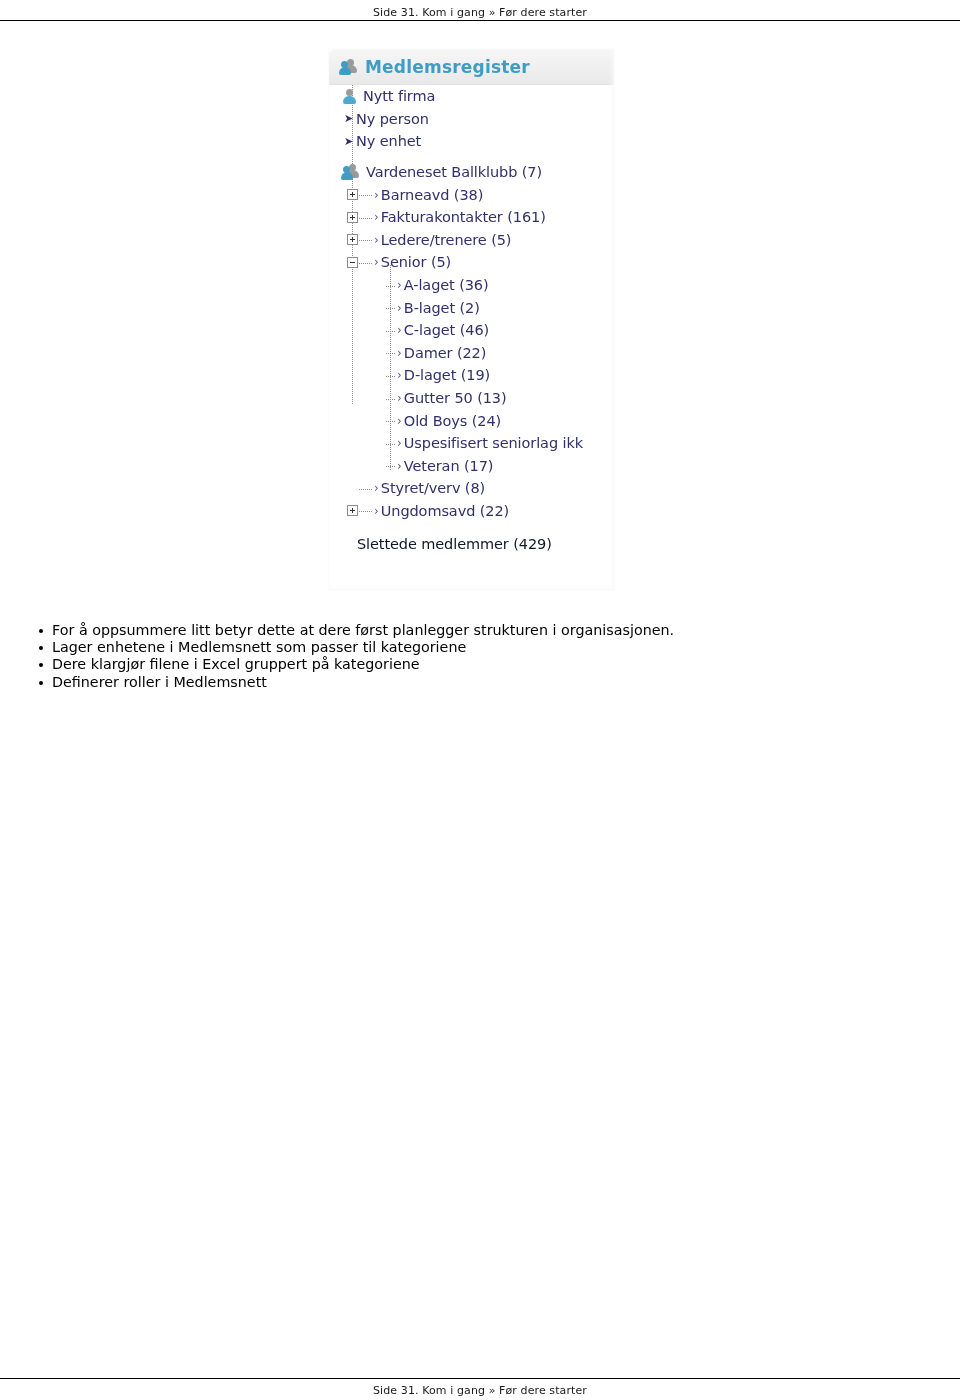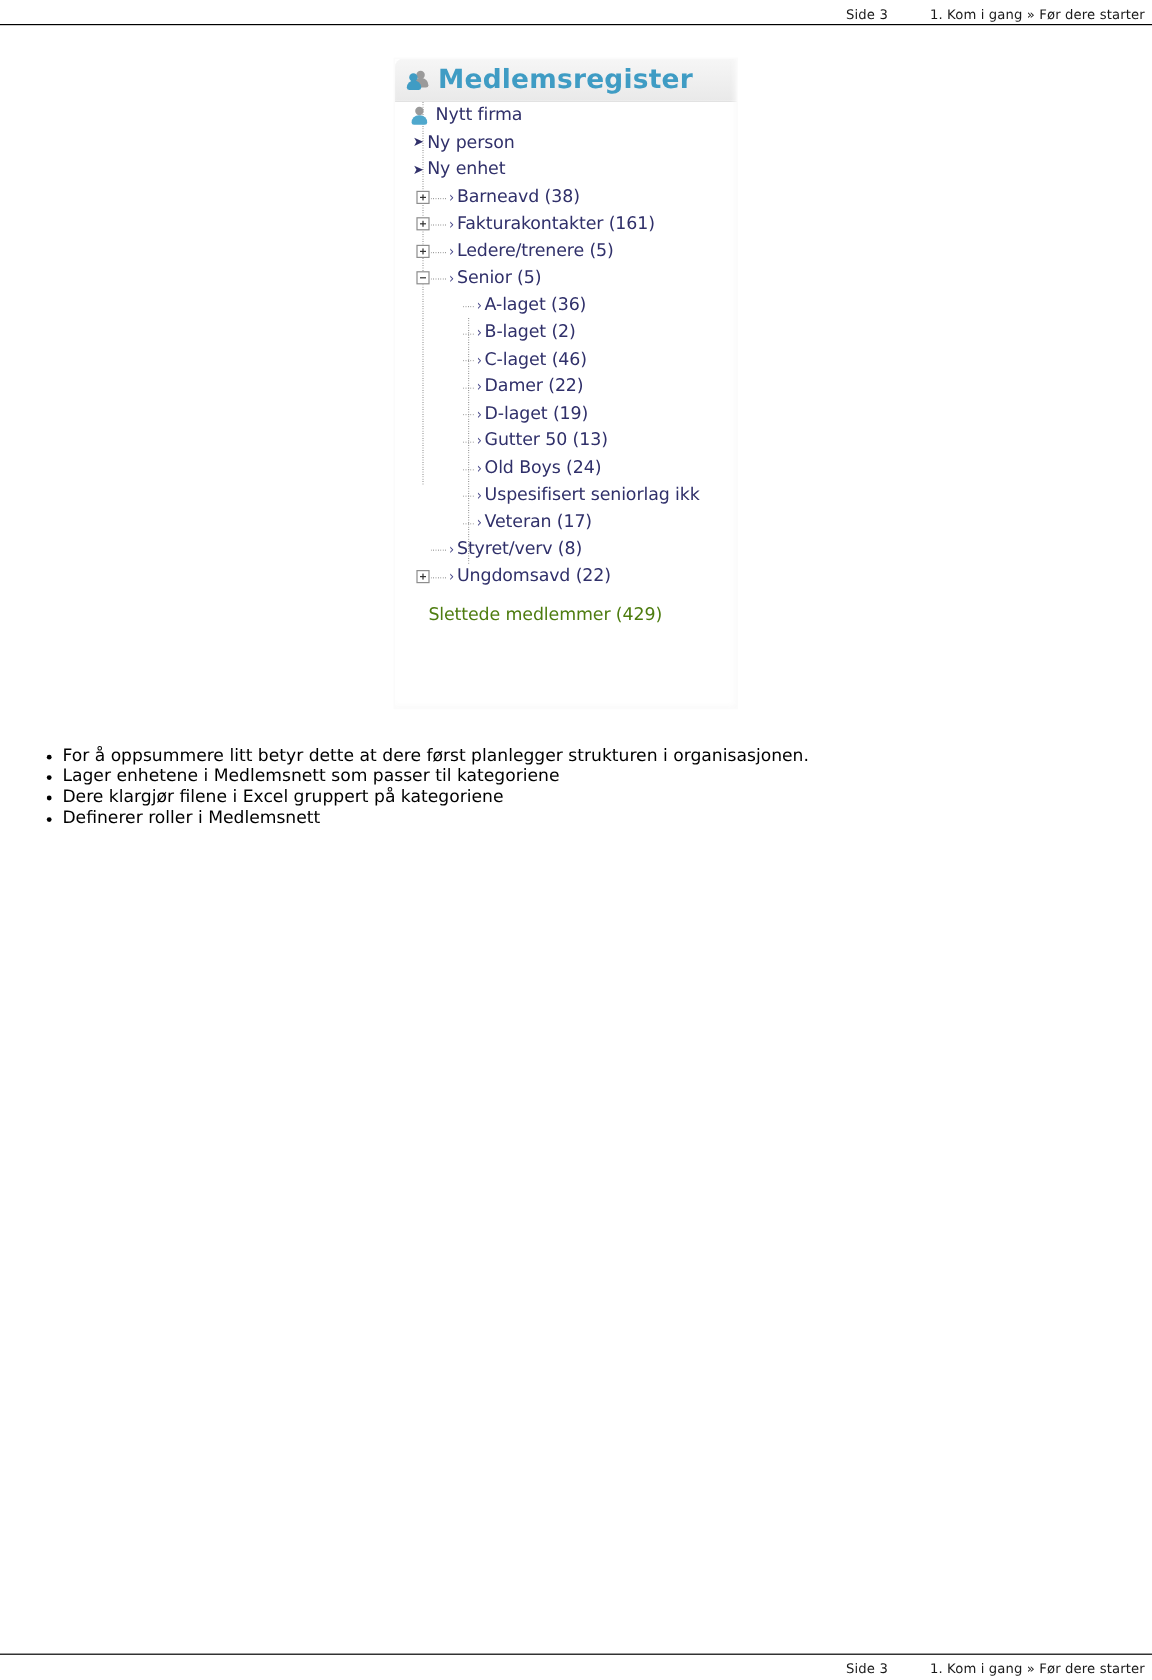--- a/index.html
+++ b/index.html
@@ -17,25 +17,24 @@
   }
 
   
   .page-edge {
     position: absolute;
     left: 0;
     width: 960px;
     height: 20px;
     display: flex;
     align-items: center;
-    justify-content: flex-end;
+    justify-content: center;
     font-size: 11px;
     color: #1a1a1a;
     font-family: "DejaVu Sans", "Liberation Sans", sans-serif;
-    gap: 35px;
   }
   .page-edge .left  { padding-left: 6px; letter-spacing: 0.1px; }
   .page-edge .right { padding-right: 6px; letter-spacing: 0.1px; }
 
   #page-header { top: 2px; }
   #page-header-rule {
     position: absolute;
     left: 0; top: 20px;
     width: 960px; height: 1px;
     background: #000000;
@@ -76,21 +75,21 @@
     background: linear-gradient(to bottom, #f6f6f6 0%, #efefef 55%, #e9e9e9 100%);
     border-top-left-radius: 7px;
     border-top-right-radius: 2px;
     border-bottom: 1px solid #e2e2e2;
     display: flex;
     align-items: center;
     padding-left: 10px;
     box-sizing: border-box;
   }
   #panel-title-text {
-    font-size: 22px;
+    font-size: 17px;
     font-weight: bold;
     color: #3f9cc4;
     letter-spacing: 0.2px;
     margin-left: 7px;
     font-family: "DejaVu Sans", "Liberation Sans", sans-serif;
   }
 
   
   .icon-people, .icon-person {
     position: relative;
@@ -154,21 +153,21 @@
     font-size: 14.5px;
     color: #30306a;
     font-family: "DejaVu Sans", "Liberation Sans", sans-serif;
   }
 
   .tree-row .label {
     color: #30306a;
     letter-spacing: -0.1px;
   }
 
-  .tree-row.muted .label { color: #4d7c0f; }
+  .tree-row.muted .label { color: #0f172a; }
 
   
   .lvl-action   { padding-left: 15px; }
   .lvl-root     { padding-left: 12px; }
   .lvl-1        { padding-left: 18px; }
   .lvl-2        { padding-left: 56px; }
   .lvl-deleted  { padding-left: 28px; }
 
   
   .arrow-small {
@@ -305,20 +304,29 @@
     <div class="tree-row lvl-action">
       <span class="arrow-small">➤</span>
       <span class="label">Ny person</span>
     </div>
 
     <div class="tree-row lvl-action">
       <span class="arrow-small">➤</span>
       <span class="label">Ny enhet</span>
     </div>
 
+    <div class="tree-row lvl-root" style="margin-top:8px;">
+      <span class="icon-people">
+        <span class="head-back"></span>
+          <span class="body-back"></span>
+        <span class="head-front"></span>
+          <span class="body-front"></span>
+      </span>
+      <span class="label" style="margin-left:6px;">Vardeneset Ballklubb (7)</span>
+    </div>
 
     <div class="tree-row lvl-1">
       <span class="expander plus"></span>
       <span class="h-dots"></span>
       <span class="chev">›</span>
       <span class="label">Barneavd (38)</span>
     </div>
 
     <div class="tree-row lvl-1">
       <span class="expander plus"></span>

